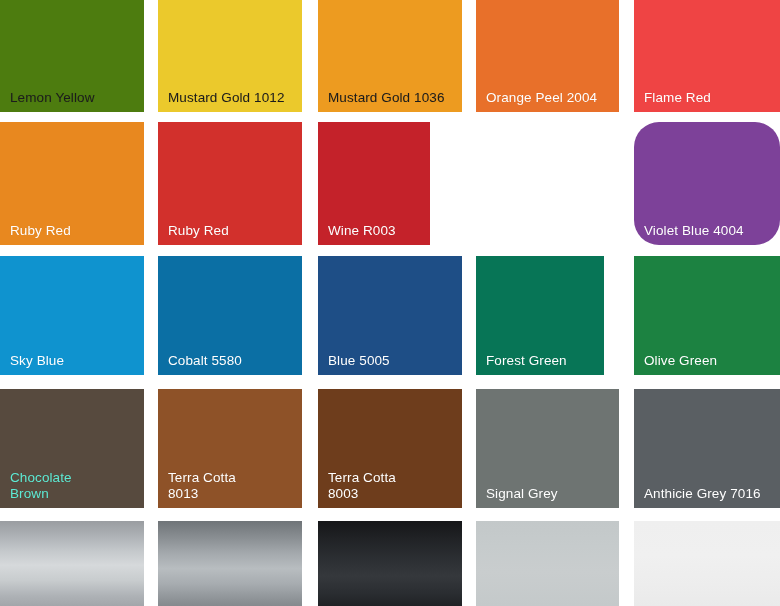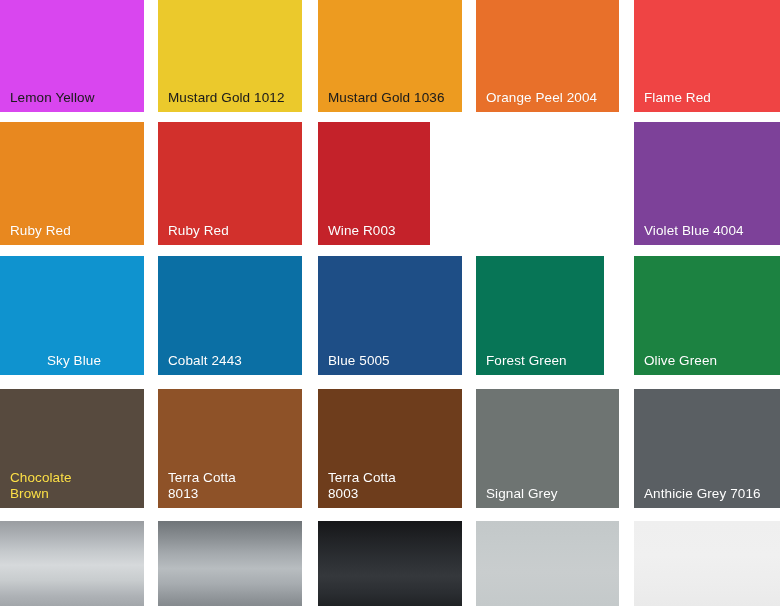--- a/index.html
+++ b/index.html
@@ -65,21 +65,21 @@
   }
   .finish-white {
     background: linear-gradient(180deg,
       #efefef 0%, #f0f0f0 40%, #ededed 75%, #eaeaea 100%);
   }
 </style>
 </head>
 <body>
 
 <div id="swatch-grid">
-    <div class="swatch" style="background: #d946ef; left: 0px; top: 0px; width: 144px; height: 112px;">
+    <div class="swatch" style="background: #4d7c0f; left: 0px; top: 0px; width: 144px; height: 112px;">
       <div class="swatch-label label-dark" style="color: rgb(28, 28, 28);">Lemon Yellow</div>
     </div>
     <div class="swatch" style="background: rgb(235, 201, 44); left: 158px; top: 0px; width: 144px; height: 112px;">
       <div class="swatch-label label-dark" style="color: rgb(28, 28, 28);">Mustard Gold 1012</div>
     </div>
     <div class="swatch" style="background: rgb(237, 155, 32); left: 318px; top: 0px; width: 144px; height: 112px;">
       <div class="swatch-label label-dark" style="color: rgb(28, 28, 28);">Mustard Gold 1036</div>
     </div>
     <div class="swatch" style="background: rgb(232, 112, 42); left: 476px; top: 0px; width: 143px; height: 112px; padding-left: 36px;">
       <div class="swatch-label label-light" style="color: rgb(255, 255, 255);">Orange Peel 2004</div>
@@ -89,40 +89,40 @@
     </div>
     <div class="swatch" style="background: rgb(232, 136, 31); left: 0px; top: 122px; width: 144px; height: 123px;">
       <div class="swatch-label label-light" style="color: rgb(255, 255, 255);">Ruby Red</div>
     </div>
     <div class="swatch" style="background: rgb(210, 48, 44); left: 158px; top: 122px; width: 144px; height: 123px;">
       <div class="swatch-label label-light" style="color: rgb(255, 255, 255);">Ruby Red</div>
     </div>
     <div class="swatch" style="background: rgb(196, 34, 42); left: 318px; top: 122px; width: 112px; height: 123px;">
       <div class="swatch-label label-light" style="color: rgb(255, 255, 255);">Wine R003</div>
     </div>
-    <div class="swatch" style="background: rgb(125, 65, 153); left: 634px; top: 122px; width: 146px; height: 123px;">
+    <div class="swatch" style="background: rgb(125, 65, 153); left: 634px; top: 122px; width: 146px; height: 123px; border-radius: 25px;">
       <div class="swatch-label label-light" style="color: rgb(255, 255, 255);">Violet Blue 4004</div>
     </div>
     <div class="swatch" style="background: rgb(15, 147, 207); left: 0px; top: 256px; width: 144px; height: 119px;">
-      <div class="swatch-label label-light" style="color: rgb(255, 255, 255); text-align: center;">Sky Blue</div>
+      <div class="swatch-label label-light" style="color: rgb(255, 255, 255);">Sky Blue</div>
     </div>
     <div class="swatch" style="background: rgb(11, 111, 164); left: 158px; top: 256px; width: 144px; height: 119px;">
-      <div class="swatch-label label-light" style="color: rgb(255, 255, 255);">Cobalt 2443</div>
+      <div class="swatch-label label-light" style="color: rgb(255, 255, 255);">Cobalt 5580</div>
     </div>
     <div class="swatch" style="background: rgb(30, 78, 134); left: 318px; top: 256px; width: 144px; height: 119px;">
       <div class="swatch-label label-light" style="color: rgb(255, 255, 255);">Blue 5005</div>
     </div>
     <div class="swatch" style="background: rgb(7, 117, 86); left: 476px; top: 256px; width: 128px; height: 119px;">
       <div class="swatch-label label-light" style="color: rgb(255, 255, 255);">Forest Green</div>
     </div>
     <div class="swatch" style="background: rgb(28, 130, 65); left: 634px; top: 256px; width: 146px; height: 119px;">
       <div class="swatch-label label-light" style="color: rgb(255, 255, 255);">Olive Green</div>
     </div>
     <div class="swatch" style="background: rgb(87, 74, 62); left: 0px; top: 389px; width: 144px; height: 119px;">
-      <div class="swatch-label label-light" style="color: #fde047;">Chocolate
+      <div class="swatch-label label-light" style="color: #5eead4;">Chocolate
 Brown</div>
     </div>
     <div class="swatch" style="background: rgb(142, 82, 40); left: 158px; top: 389px; width: 144px; height: 119px;">
       <div class="swatch-label label-light" style="color: rgb(255, 255, 255);">Terra Cotta
 8013</div>
     </div>
     <div class="swatch" style="background: rgb(110, 61, 28); left: 318px; top: 389px; width: 144px; height: 119px;">
       <div class="swatch-label label-light" style="color: rgb(255, 255, 255);">Terra Cotta
 8003</div>
     </div>

